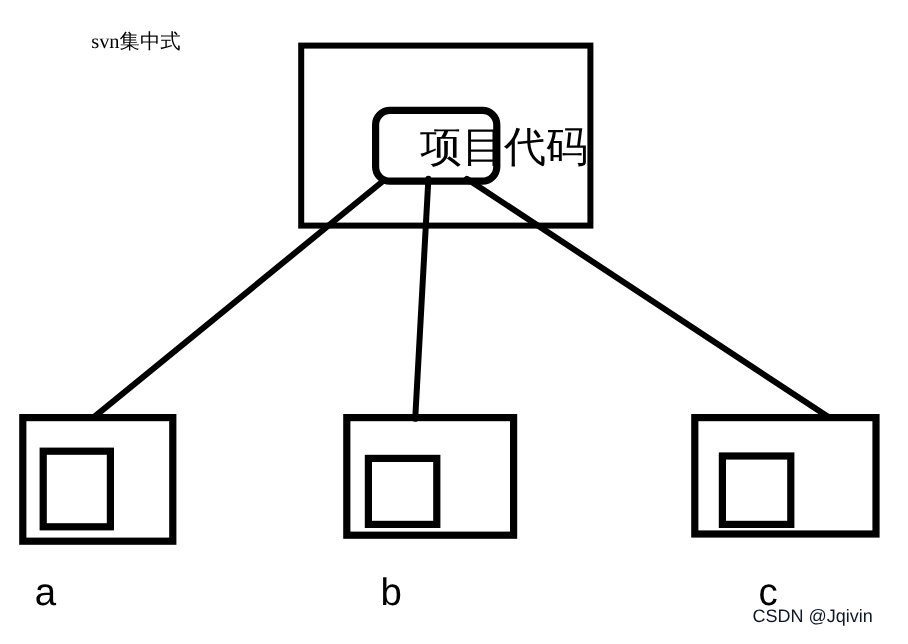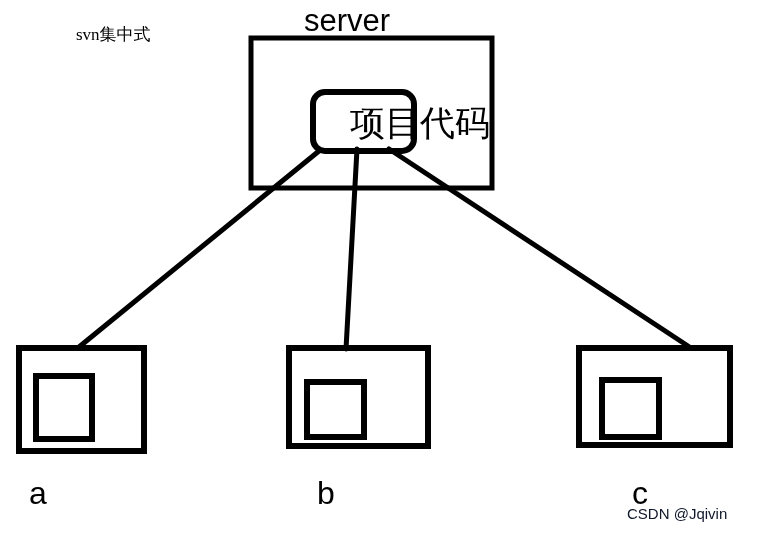--- a/index.html
+++ b/index.html
@@ -93,21 +93,20 @@
 
     <rect x="289" y="348" width="139" height="98" fill="none" stroke="#000000" stroke-width="6"></rect>
     <rect x="307" y="382" width="57" height="55" fill="none" stroke="#000000" stroke-width="6"></rect>
 
     <rect x="579" y="348" width="151" height="97" fill="none" stroke="#000000" stroke-width="6"></rect>
     <rect x="602" y="380" width="57" height="57" fill="none" stroke="#000000" stroke-width="6"></rect>
   </svg>
 
   <div class="txt" id="label-svn">svn集中式</div>
 
-  <div class="txt" id="label-server">server</div>
 
   <div class="txt" id="label-project-code">项目代码</div>
 
   <div class="txt" id="label-a">a</div>
 
   <div class="txt" id="label-b">b</div>
 
   <div class="txt" id="label-c">c</div>
 
   <div class="txt" id="watermark">CSDN @Jqivin</div>

